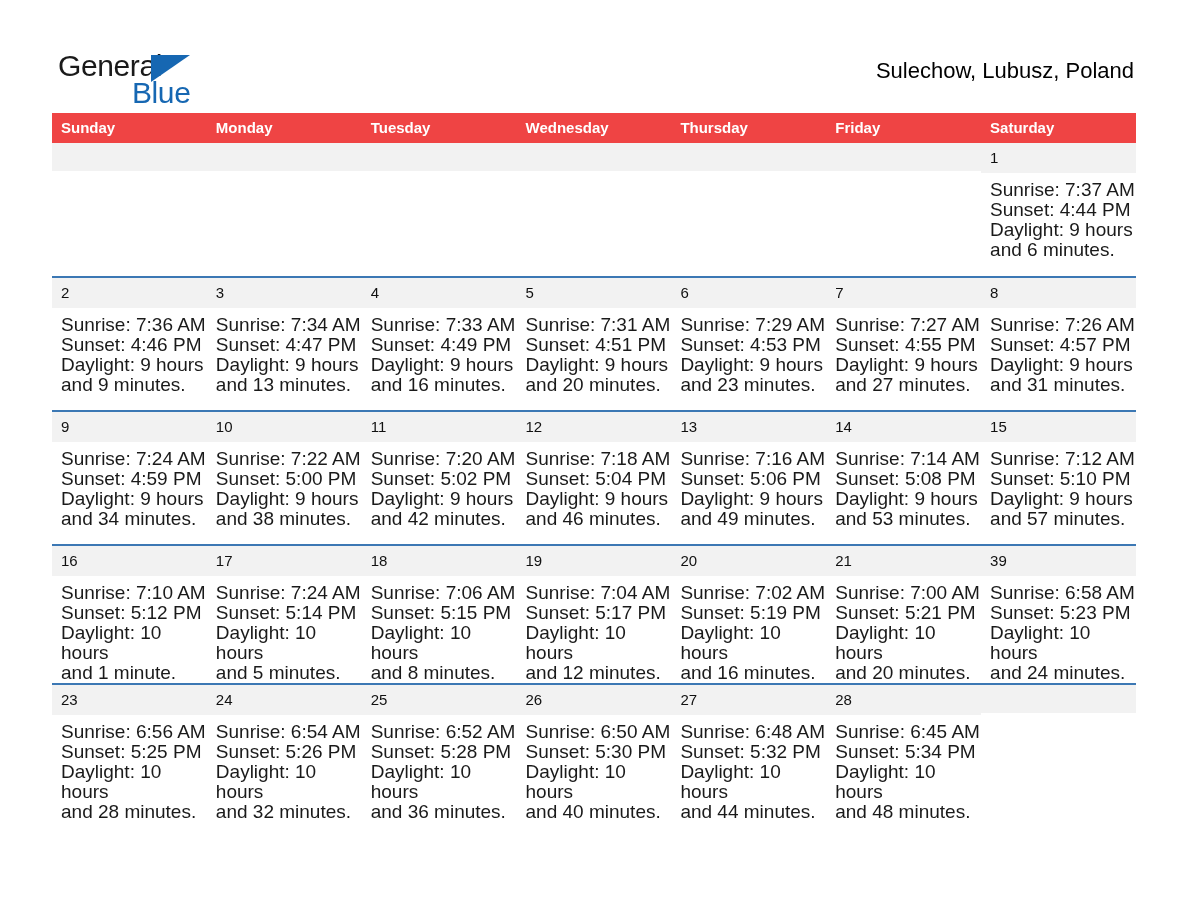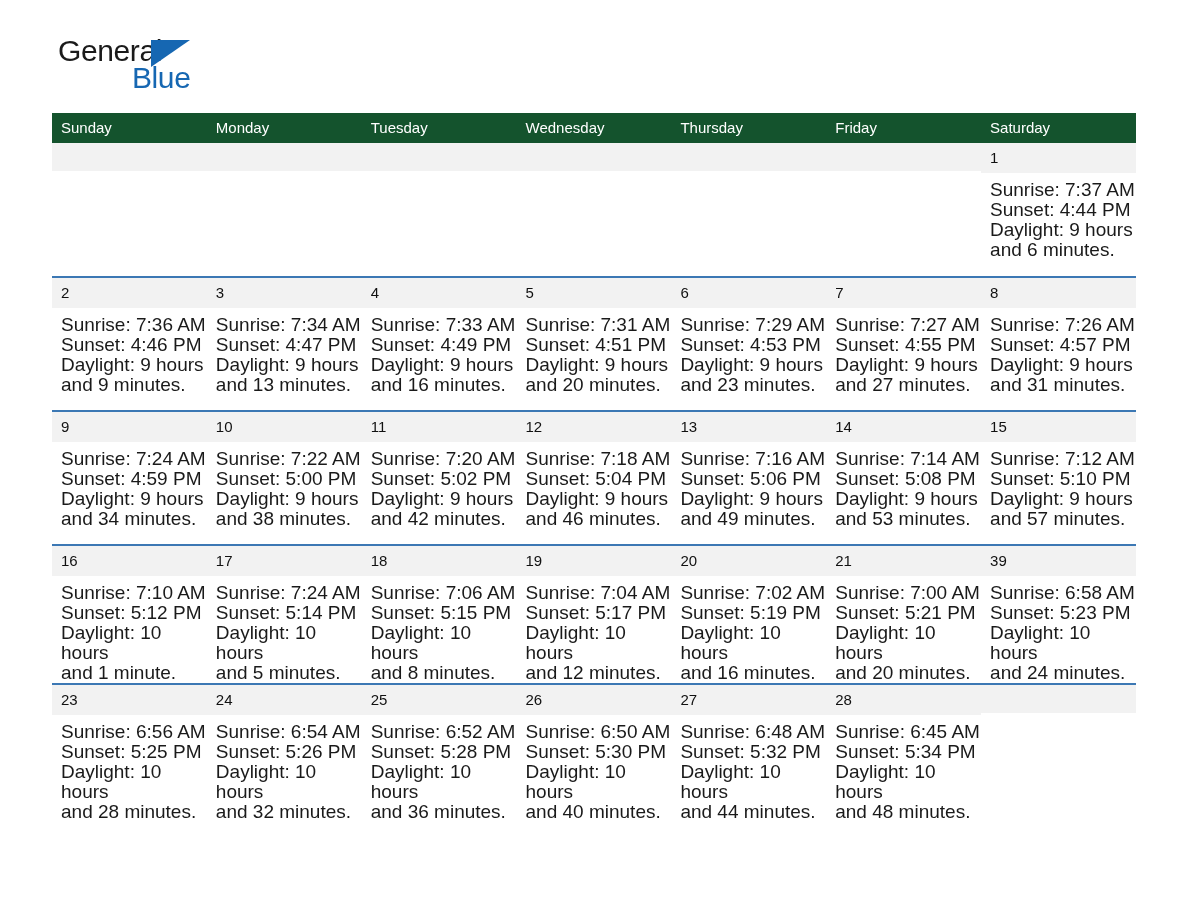--- a/index.html
+++ b/index.html
@@ -21,21 +21,21 @@
     width: 1188px;
     height: 918px;
     padding: 0 52px;
   }
 
   
   .header {
     display: flex;
     align-items: flex-start;
     justify-content: space-between;
-    padding-top: 31px;
+    padding-top: 46px;
     height: 104px;
     gap: 46px;
   }
   .brand {
     position: relative;
     width: 150px;
     height: 70px;
     flex: 0 0 auto;
   }
   .brand-general {
@@ -89,24 +89,24 @@
   }
 
   
   .calendar {
     width: 1084px;
     border-collapse: collapse;
     table-layout: fixed;
     margin-top: 9px;
   }
   .calendar th {
-    background: #14532d;
+    background: #ef4444;
     color: #ffffff;
     font-size: 15px;
-    font-weight: normal;
+    font-weight: bold;
     text-align: left;
     padding: 6px 0 7px 9px;
     height: 30px;
     border: none;
   }
   .calendar td {
     vertical-align: top;
     padding: 0;
     border: none;
     border-top: 2px solid #3c78b4;
@@ -142,20 +142,21 @@
 
   <div class="header">
 
     <div class="brand">
       <span class="brand-general">General</span>
       <span class="brand-flag"></span>
       <span class="brand-blue">Blue</span>
     </div>
 
     <div class="title-block">
+      <div class="location">Sulechow, Lubusz, Poland</div>
     </div>
 
   </div>
 
   <table class="calendar">
     <thead>
       <tr>
         <th>Sunday</th>
         <th>Monday</th>
         <th>Tuesday</th>

